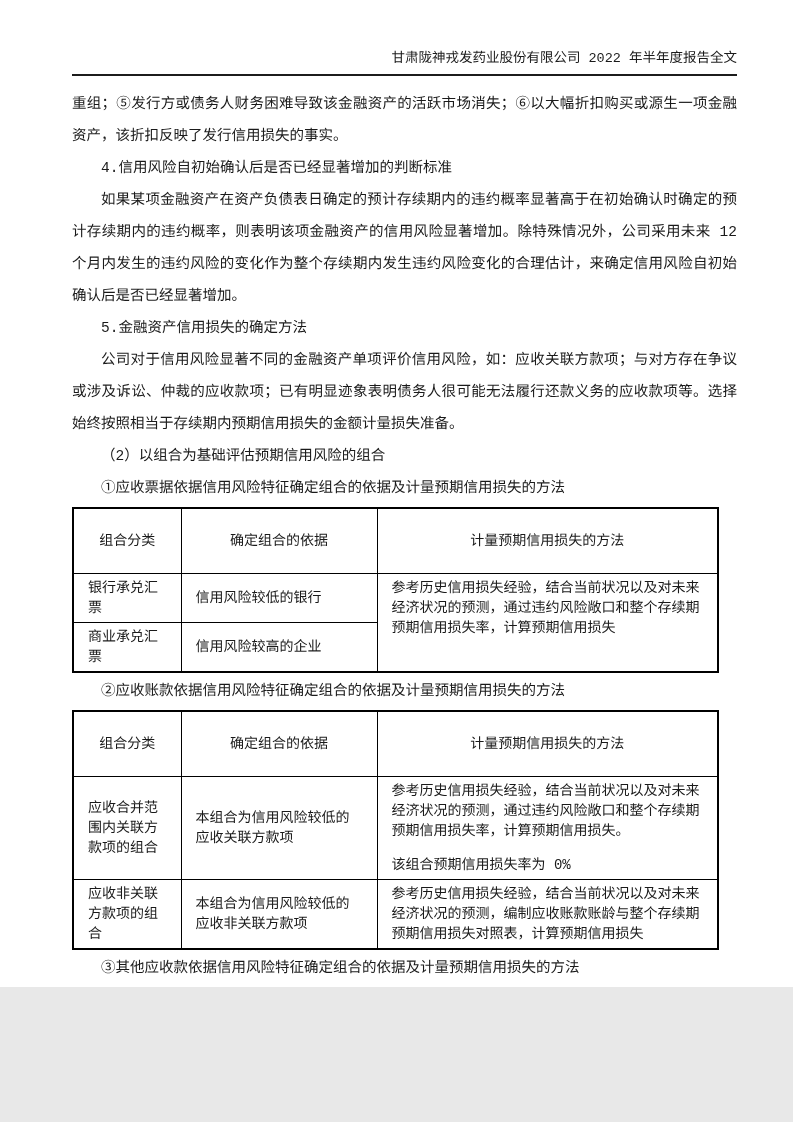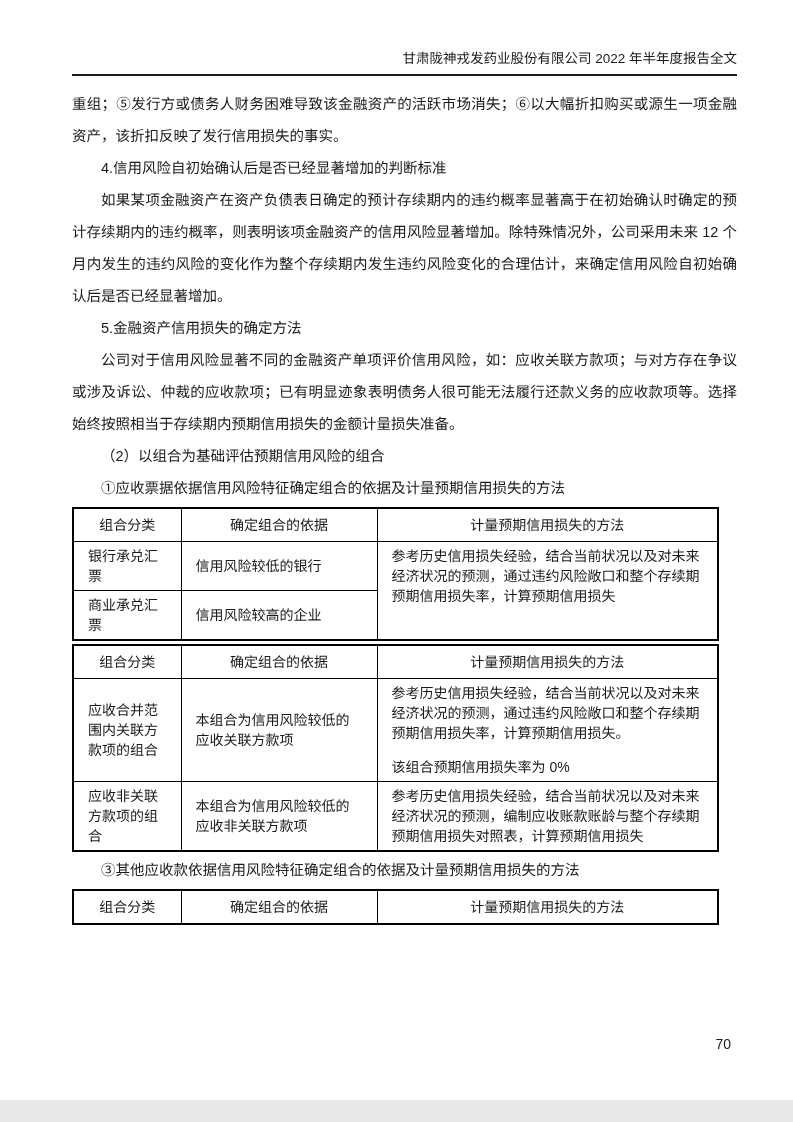--- a/index.html
+++ b/index.html
@@ -1,22 +1,22 @@
 <!DOCTYPE html>
 <html lang="zh-CN"><head>
 <meta charset="utf-8">
 <style>
   html,body { margin:0; padding:0; background:#e8e8e8; }
   .page {
     position:relative;
-    width:793px; height:1100px;
+    width:793px; height:987px;
     margin:0 auto;
     background:#ffffff;
     color:#1a1a1a;
-    font-family:Liberation Sans, sans-serif;
+    font-family:Liberation Mono, monospace;
     overflow:hidden;
   }
   .header {
     position:absolute;
     left:72px; right:56px; top:50px;
     text-align:right;
     font-size:13.5px;
     line-height:17px;
     padding-bottom:7px;
     border-bottom:2px solid #1c1c1c;
@@ -46,21 +46,21 @@
   table.doc-table col.c2 { width:196px; }
   table.doc-table col.c3 { width:341px; }
   table.doc-table th, table.doc-table td {
     border:1px solid #000;
     padding:4px 14px;
     word-break:break-all;
   }
   table.doc-table th {
     text-align:center;
     font-weight:normal;
-    padding:6px 4px;
+    padding:22px 4px;
   }
   td.cell-mid { vertical-align:middle; }
   td.cell-top { vertical-align:top; }
   .method-note { margin-top:14px; }
 
   .pageno {
     position:absolute;
     right:62px; top:1036px;
     font-size:14px;
   }
@@ -102,20 +102,21 @@
           <td class="cell-mid">信用风险较低的银行</td>
           <td class="cell-top" rowspan="2">参考历史信用损失经验，结合当前状况以及对未来经济状况的预测，通过违约风险敞口和整个存续期预期信用损失率，计算预期信用损失</td>
         </tr>
         <tr>
           <td class="cell-mid">商业承兑汇票</td>
           <td class="cell-mid">信用风险较高的企业</td>
         </tr>
       </tbody>
     </table>
 
+    <p>②应收账款依据信用风险特征确定组合的依据及计量预期信用损失的方法</p>
     <table class="doc-table">
       <colgroup>
           <col class="c1">
           <col class="c2">
           <col class="c3">
         </colgroup>
       <thead>
         <tr>
           <th>组合分类</th>
           <th>确定组合的依据</th>

